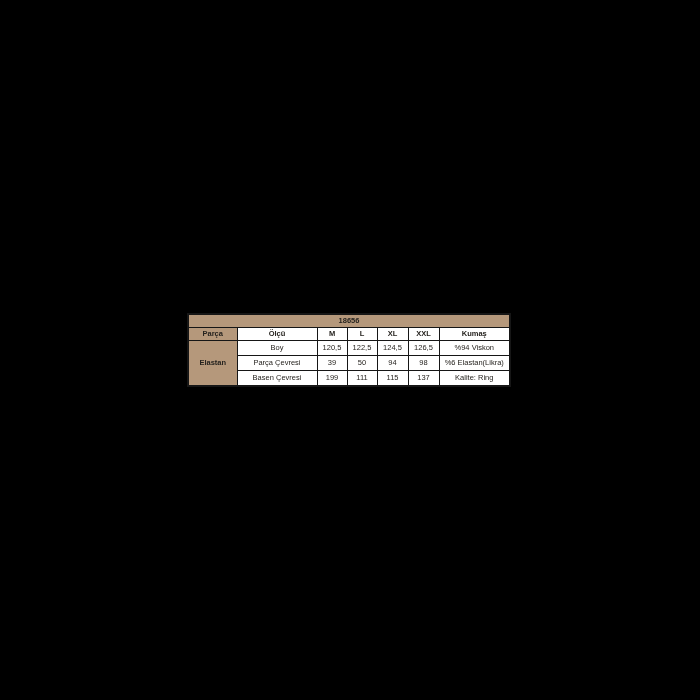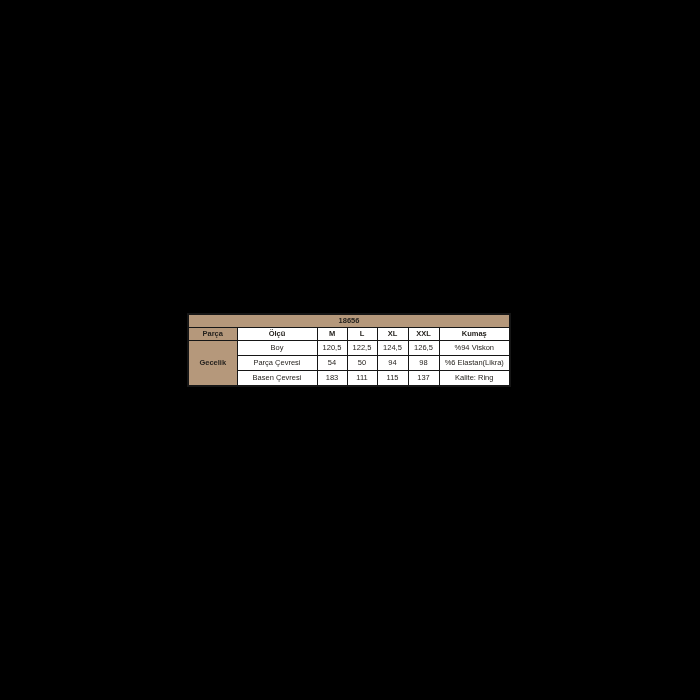--- a/index.html
+++ b/index.html
@@ -66,39 +66,39 @@
       <tr class="head-row">
         <td class="tan bold">Parça</td>
         <td class="bold">Ölçü</td>
         <td class="bold">M</td>
         <td class="bold">L</td>
         <td class="bold">XL</td>
         <td class="bold">XXL</td>
         <td class="bold">Kumaş</td>
       </tr>
       <tr class="data-row">
-        <td rowspan="3" class="tan bold">Gecelik</td>
+        <td rowspan="3" class="tan bold">Elastan</td>
         <td class="left">Boy</td>
         <td>120,5</td>
         <td>122,5</td>
         <td>124,5</td>
         <td>126,5</td>
         <td class="left">%94 Viskon</td>
       </tr>
       <tr class="data-row">
         <td class="left">Parça Çevresi</td>
-        <td>54</td>
+        <td>39</td>
         <td>50</td>
         <td>94</td>
         <td>98</td>
         <td class="left">%6 Elastan(Likra)</td>
       </tr>
       <tr class="data-row">
         <td class="left">Basen Çevresi</td>
-        <td>183</td>
+        <td>199</td>
         <td>111</td>
         <td>115</td>
         <td>137</td>
         <td class="left">Kalite: Ring</td>
       </tr>
     </tbody>
   </table>
 </div>
 
 </body></html>

